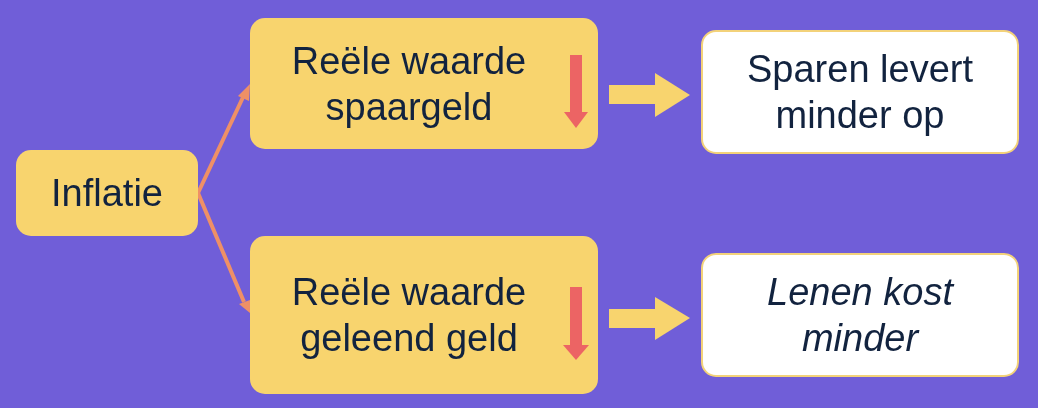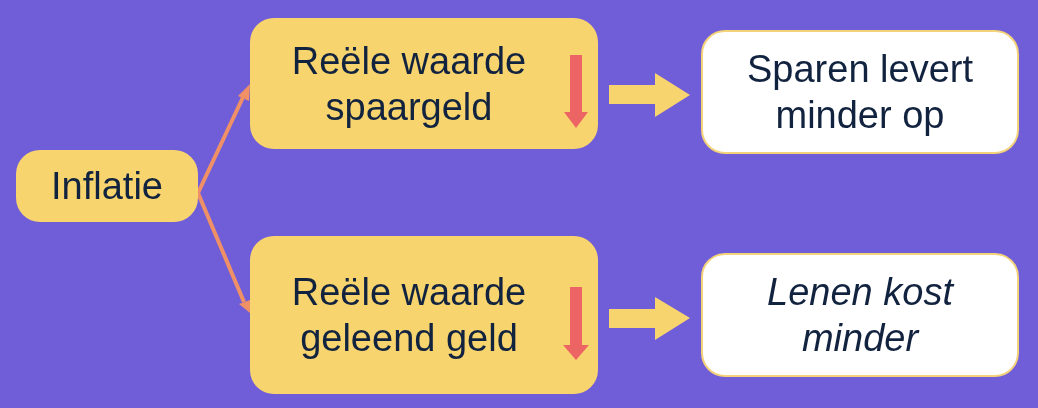--- a/index.html
+++ b/index.html
@@ -1,18 +1,18 @@
 <!DOCTYPE html>
 <html><head>
 <meta charset="utf-8">
 <style>
   html, body { margin:0; padding:0; }
   body { width:1038px; height:408px; background:#705ed8; position:relative; overflow:hidden;
          font-family:"Liberation Sans", sans-serif; color:#12233f; }
-  .box { position:absolute; box-sizing:border-box; border-radius:24px; display:flex; align-items:center;
+  .box { position:absolute; box-sizing:border-box; border-radius:15px; display:flex; align-items:center;
          justify-content:center; text-align:center; font-size:38px; line-height:46px; }
   .yellow { background:#f8d46e; }
   .white { background:#ffffff; border:2px solid #f3d27a; }
   .txt { white-space:pre-line; }
   svg.overlay { position:absolute; left:0; top:0; }
 </style>
 </head>
 <body>
 
 <svg class="overlay" width="1038" height="408">
@@ -29,21 +29,21 @@
   <g>
     <rect x="609" y="85" width="47" height="19" fill="#f8d46e"></rect>
     <polygon points="655,73 690,95 655,117" fill="#f8d46e"></polygon>
   </g>
   <g>
     <rect x="609" y="309" width="47" height="19" fill="#f8d46e"></rect>
     <polygon points="655,297 690,318 655,340" fill="#f8d46e"></polygon>
   </g>
 </svg>
 
-<div class="box yellow" style="left:16px;top:150px;width:182px;height:72px;">
+<div class="box yellow" style="left:16px;top:150px;width:182px;height:86px;">
   <span class="txt">Inflatie</span>
 </div>
 
 <div class="box yellow" style="left:250px;top:18px;width:348px;height:131px;padding-right:30px;">
   <span class="txt">Reële waarde
 spaargeld</span>
 </div>
 
 <div class="box yellow" style="left:250px;top:236px;width:348px;height:158px;padding-right:30px;">
   <span class="txt">Reële waarde

